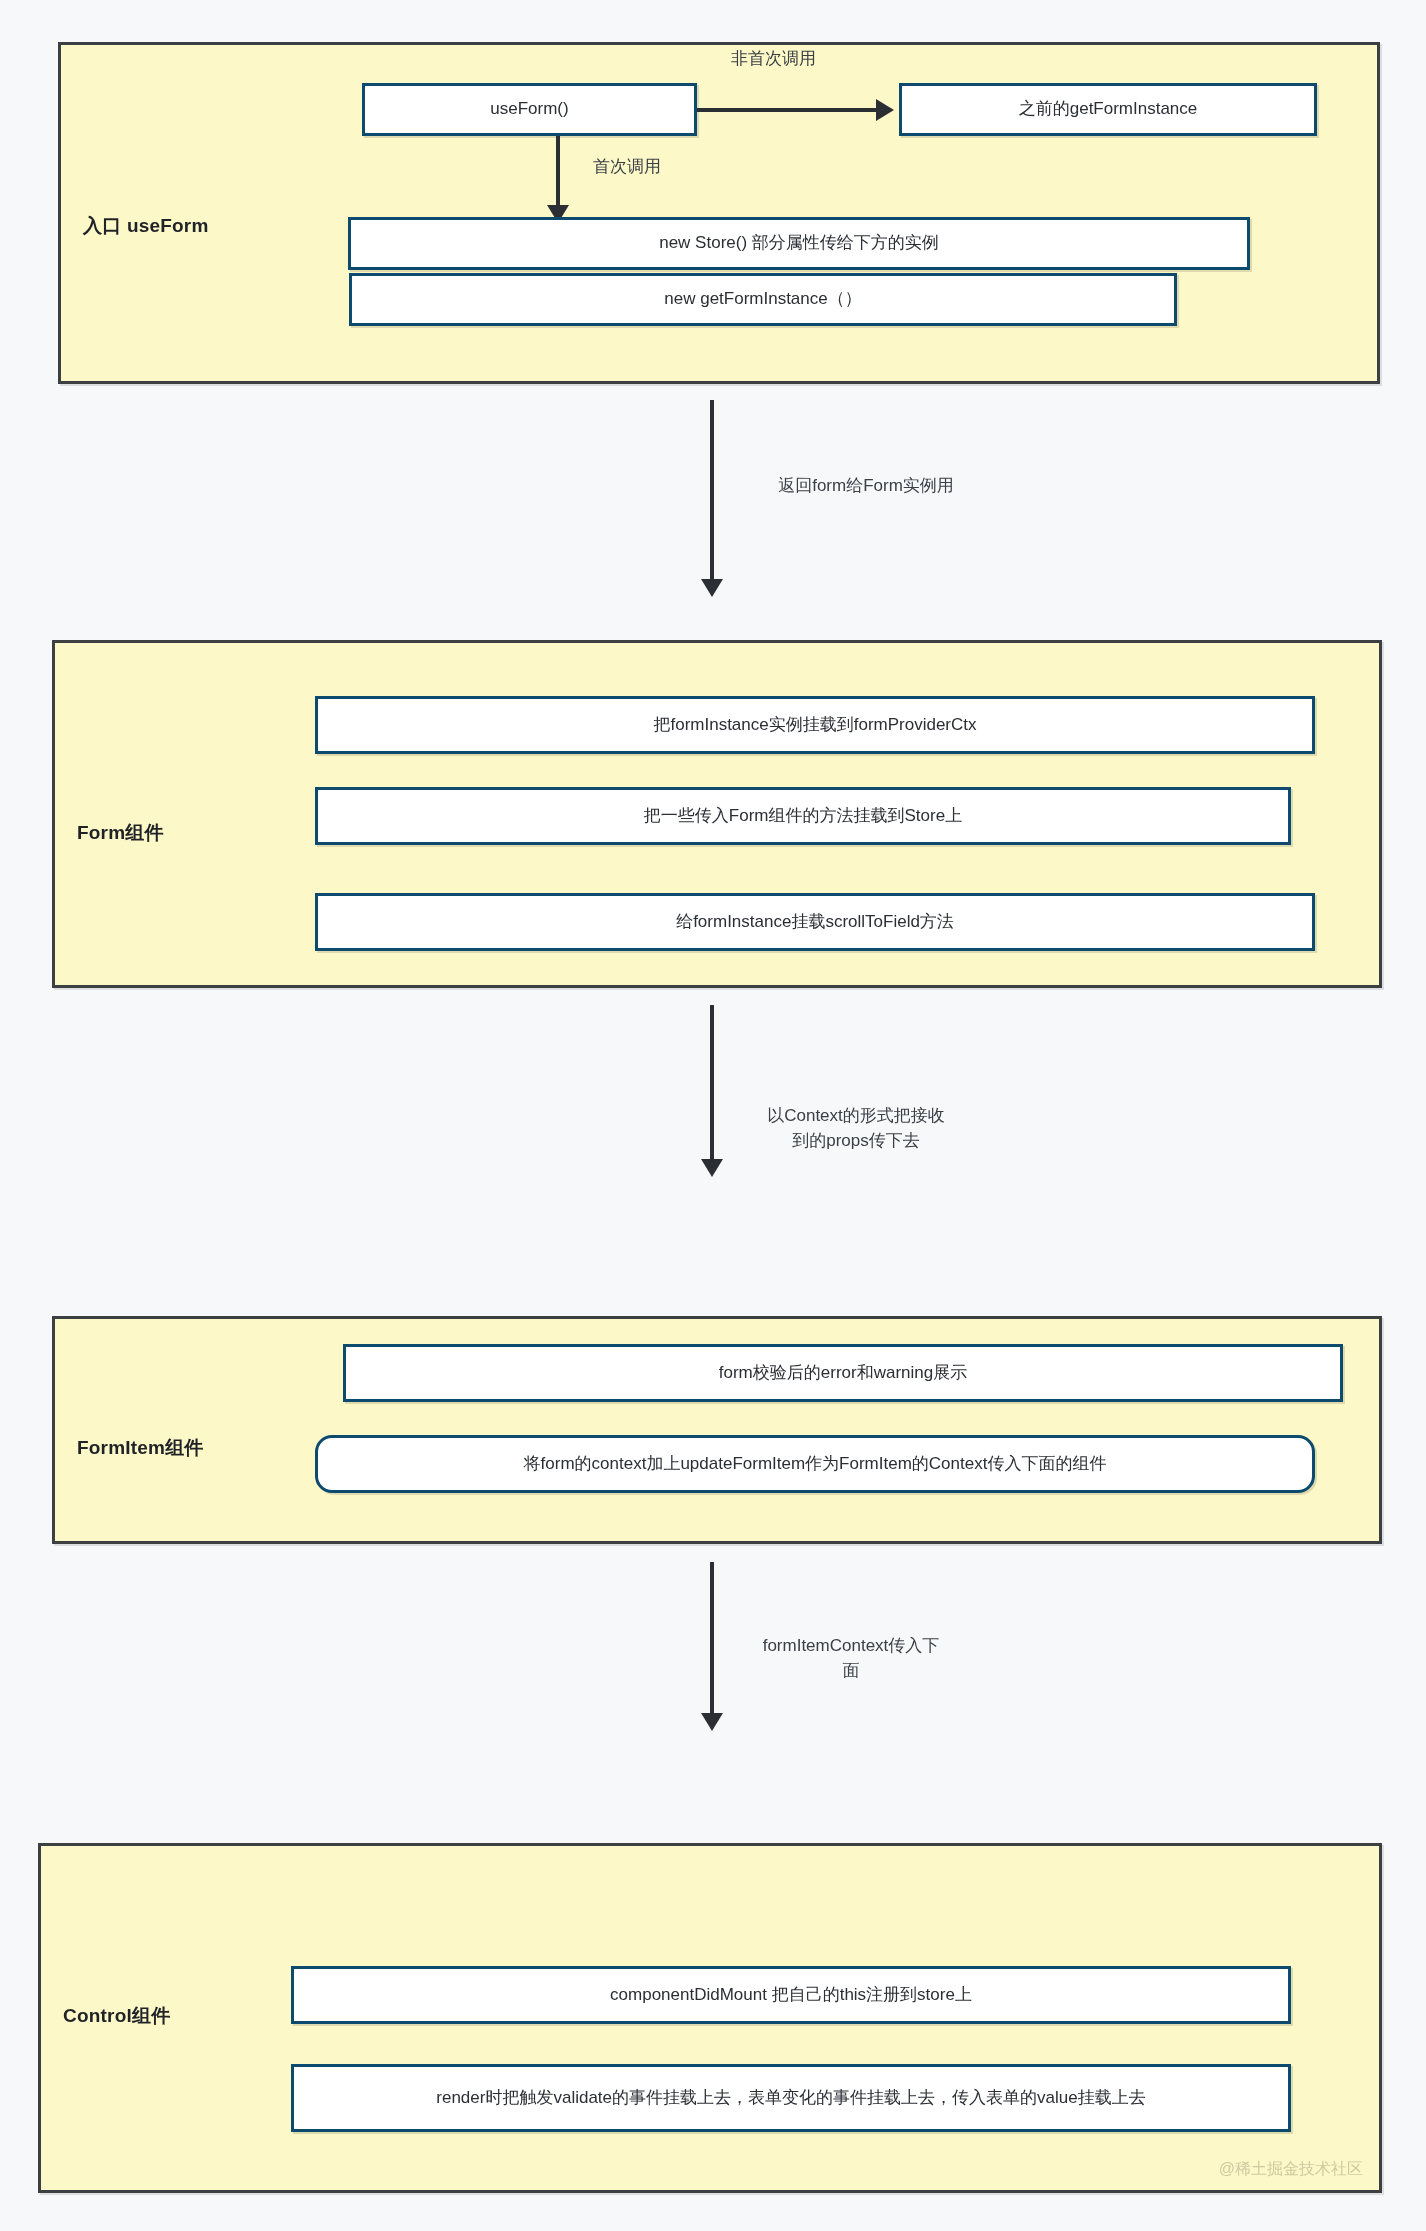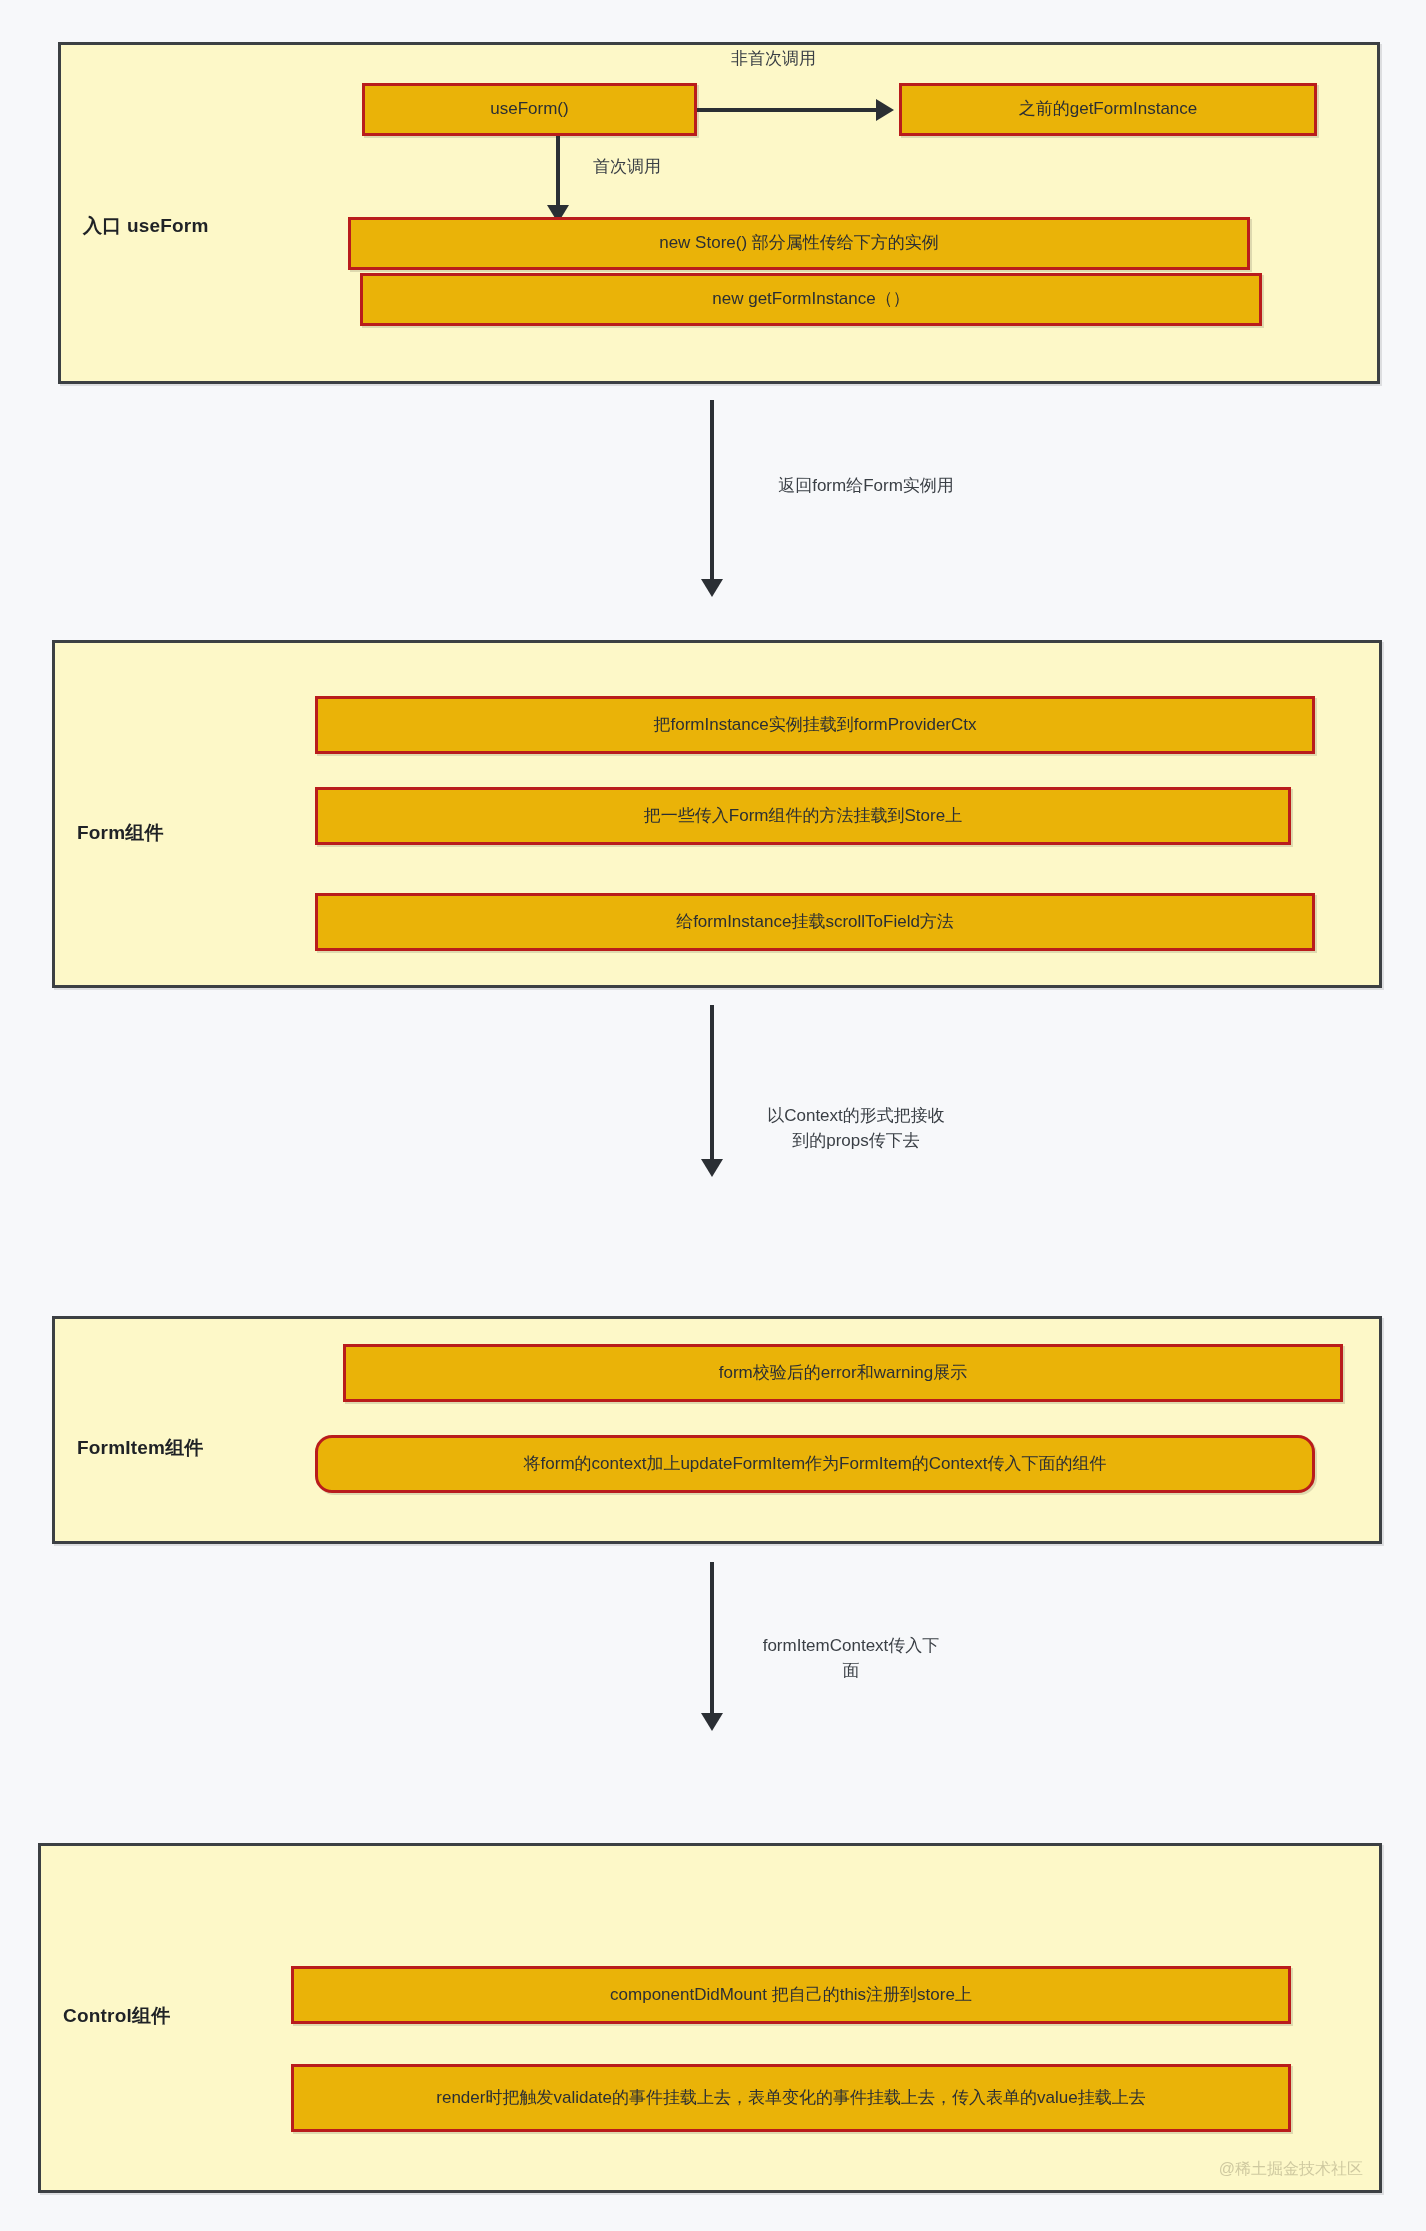--- a/index.html
+++ b/index.html
@@ -35,22 +35,22 @@
     font-size: 19px;
     font-weight: bold;
     color: #1f2226;
     letter-spacing: 0.2px;
     white-space: nowrap;
   }
 
   
   .box {
     position: absolute;
-    background: #eab308;
-    border: 3px solid #b91c1c;
+    background: #ffffff;
+    border: 3px solid #0c4a6e;
     box-sizing: border-box;
     display: flex;
     align-items: center;
     justify-content: center;
     text-align: center;
     font-size: 17px;
     color: #2b2f34;
     box-shadow: 2px 2px 0 rgba(0,0,0,0.12);
     padding: 0 8px;
     line-height: 1.35;
@@ -123,21 +123,21 @@
     <div class="box" style="left:838px; top:38px; width:418px; height:53px;">之前的getFormInstance</div>
 
     <div class="h-arrow" style="left:636px; top:63px; width:180px;"></div>
     <div class="edge-label left-align" style="left:670px; top:2px; width:180px;">非首次调用</div>
 
     <div class="v-arrow" style="left:495px; top:91px; height:70px;"></div>
     <div class="edge-label left-align" style="left:532px; top:110px;">首次调用</div>
 
     <div class="box" style="left:287px; top:172px; width:902px; height:53px;">new Store() 部分属性传给下方的实例</div>
 
-    <div class="box" style="left:299px; top:228px; width:902px; height:53px;">new getFormInstance（）</div>
+    <div class="box" style="left:288px; top:228px; width:828px; height:53px;">new getFormInstance（）</div>
   </div>
 
   <div class="v-arrow" style="left:710px; top:400px; height:180px;"></div>
   <div class="edge-label" style="left:736px; top:474px; width:260px; text-align:center;">返回form给Form实例用</div>
 
   <div class="panel" style="left:52px; top:640px; width:1330px; height:348px;">
 
     <div class="panel-label" style="top:177px;">Form组件</div>
 
     <div class="box" style="left:260px; top:53px; width:1000px; height:58px;">把formInstance实例挂载到formProviderCtx</div>

